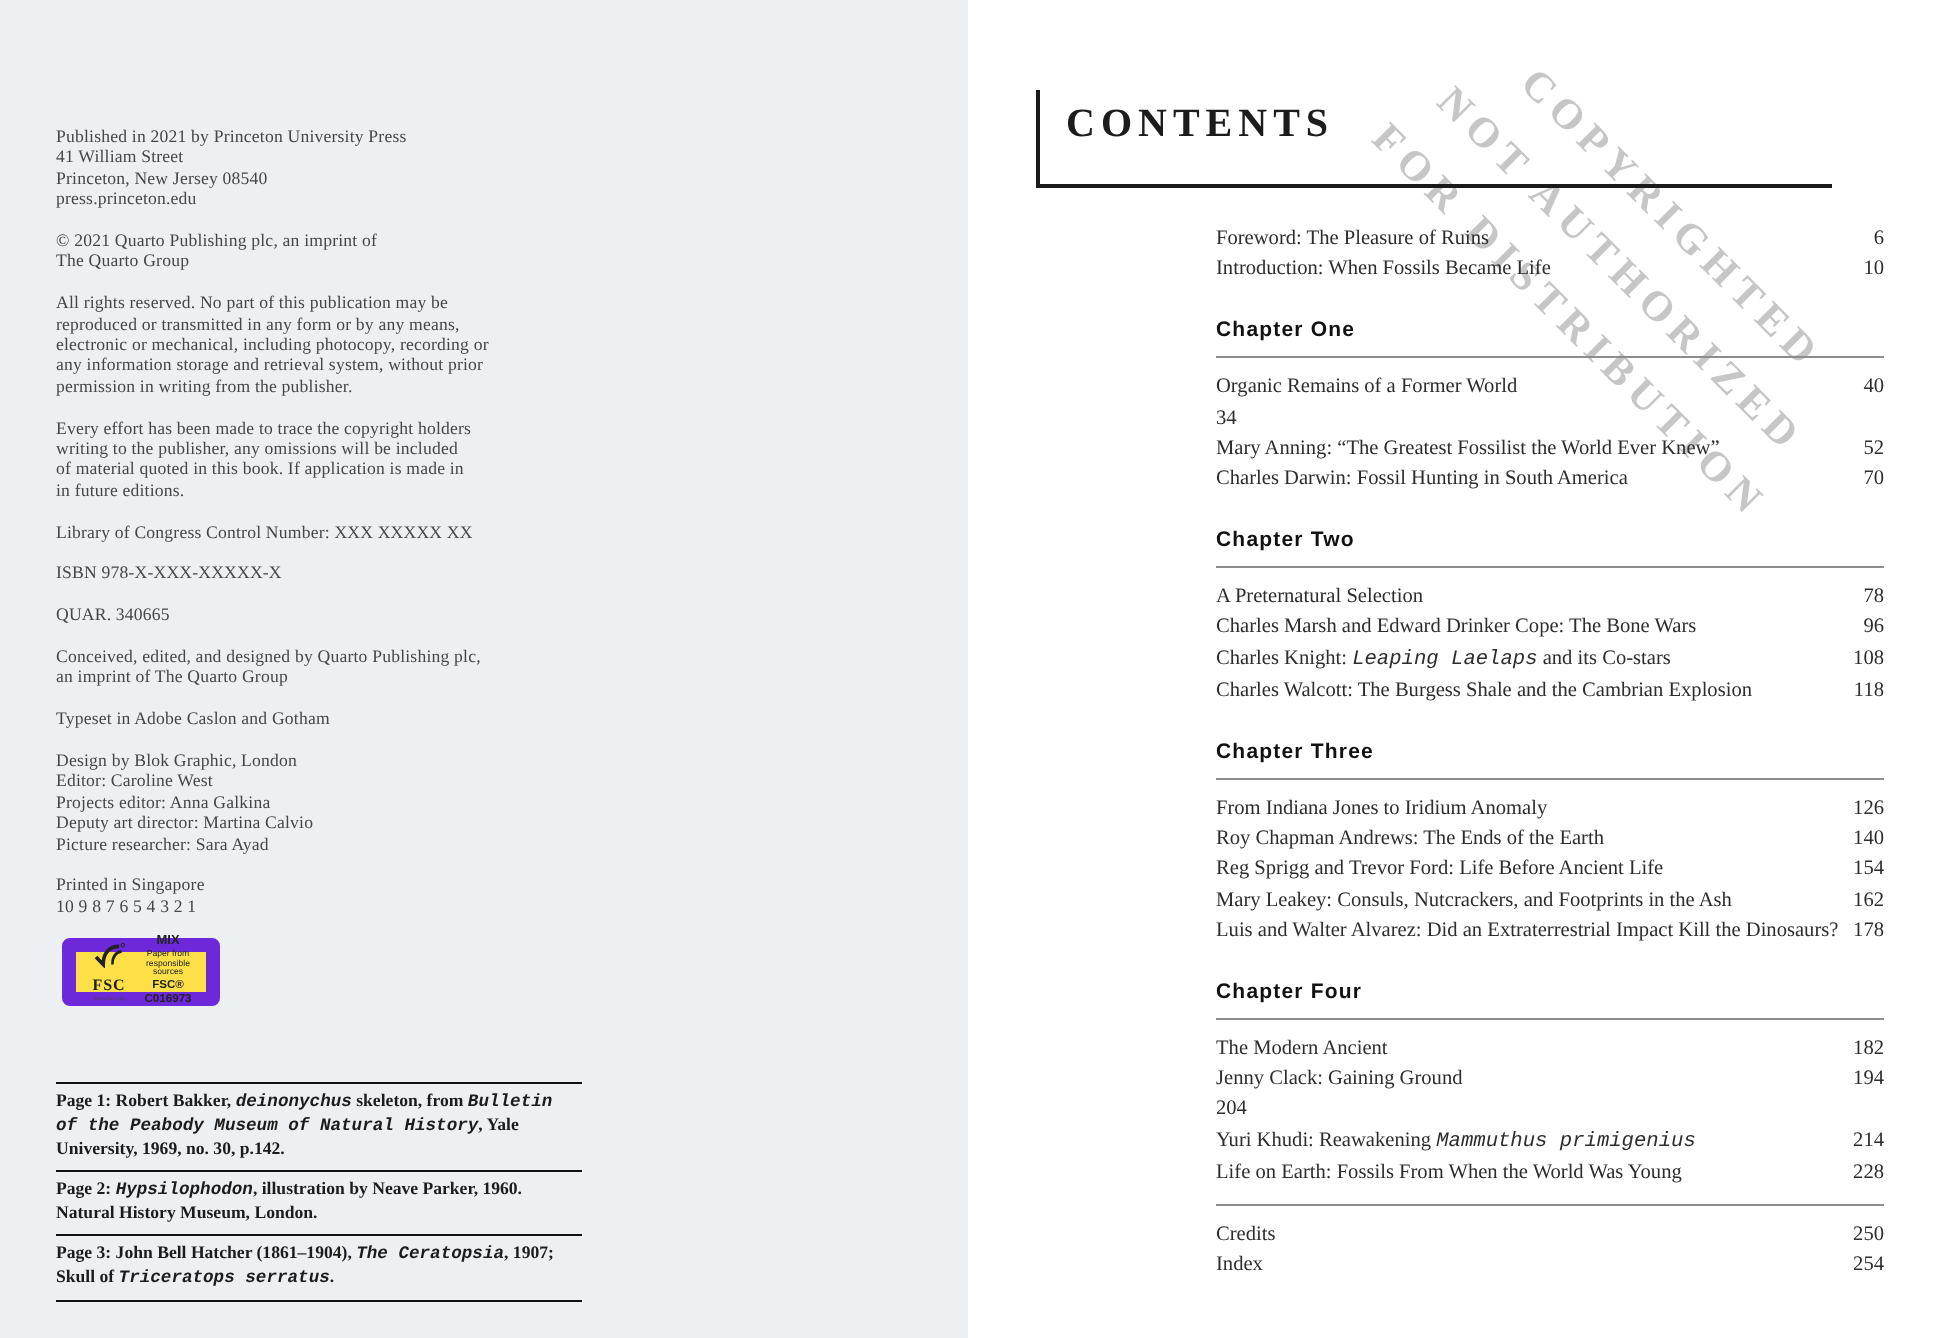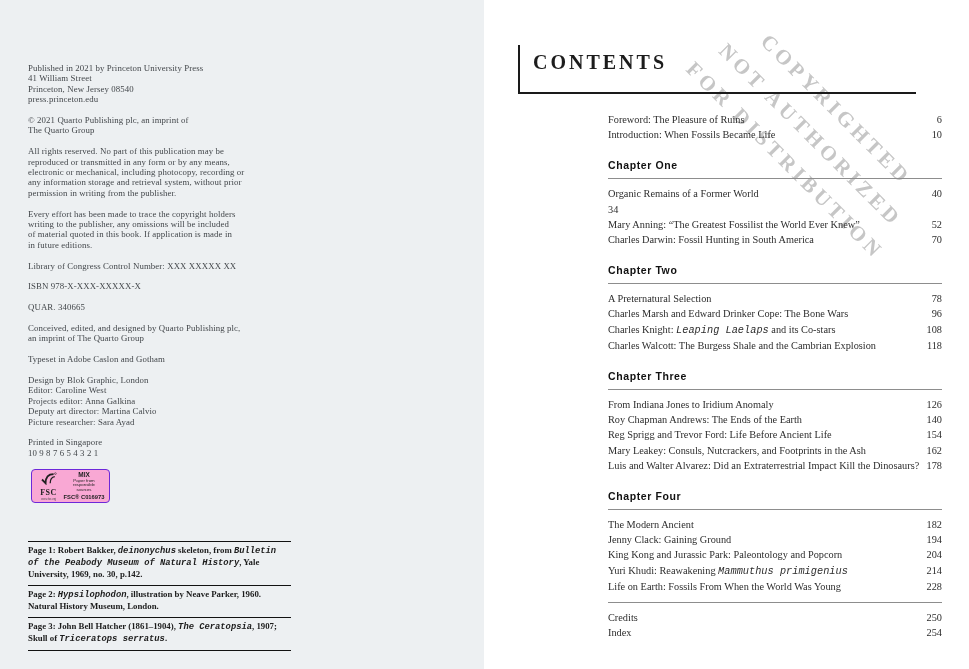--- a/index.html
+++ b/index.html
@@ -17,21 +17,21 @@
   }
   .left-col { position:absolute; left:28px; top:63px; width:272px; }
   .para {
     font-size:8.8px; line-height:10.4px; letter-spacing:0.1px;
     color:#43474b; margin:0 0 10.4px 0;
   }
   .para .line { white-space:nowrap; }
 
   .fsc-box {
     margin:9px 0 0 3px; width:79px; height:34px; box-sizing:border-box;
-    border:1px solid #6d28d9; border-radius:4px; background:#f9a8d4;
+    border:7px solid #6d28d9; border-radius:4px; background:#fde047;
     display:flex; align-items:stretch; padding:2px 3px;
   }
   .fsc-left { width:27px; display:flex; flex-direction:column; align-items:center; justify-content:center; }
   .fsc-name { font-weight:bold; font-size:8px; line-height:8px; color:#222; letter-spacing:0.5px; }
   .fsc-url  { font-size:3px; color:#444; line-height:4px; }
   .fsc-right { flex:1; text-align:center; display:flex; flex-direction:column; justify-content:center;
                font-family:"Liberation Sans",sans-serif; color:#222; }
   .fsc-mix  { font-weight:bold; font-size:6.5px; line-height:7px; }
   .fsc-desc { font-size:4.3px; line-height:4.6px; padding:1px 4px; }
   .fsc-code { font-weight:bold; font-size:5.8px; line-height:7px; }
@@ -249,21 +249,20 @@
           <div class="section-rule"></div>
           <div class="toc-row">
             <span class="toc-title"><span>The Modern Ancient</span></span>
             <span class="toc-page">182</span>
           </div>
           <div class="toc-row">
             <span class="toc-title"><span>Jenny Clack: Gaining Ground</span></span>
             <span class="toc-page">194</span>
           </div>
           <div class="toc-row">
-            <span class="toc-title"><span>King Kong and Jurassic Park: Paleontology and Popcorn</span></span>
             <span class="toc-page">204</span>
           </div>
           <div class="toc-row">
             <span class="toc-title"><span>Yuri Khudi: Reawakening </span><i>Mammuthus primigenius</i></span>
             <span class="toc-page">214</span>
           </div>
           <div class="toc-row">
             <span class="toc-title"><span>Life on Earth: Fossils From When the World Was Young</span></span>
             <span class="toc-page">228</span>
           </div>

